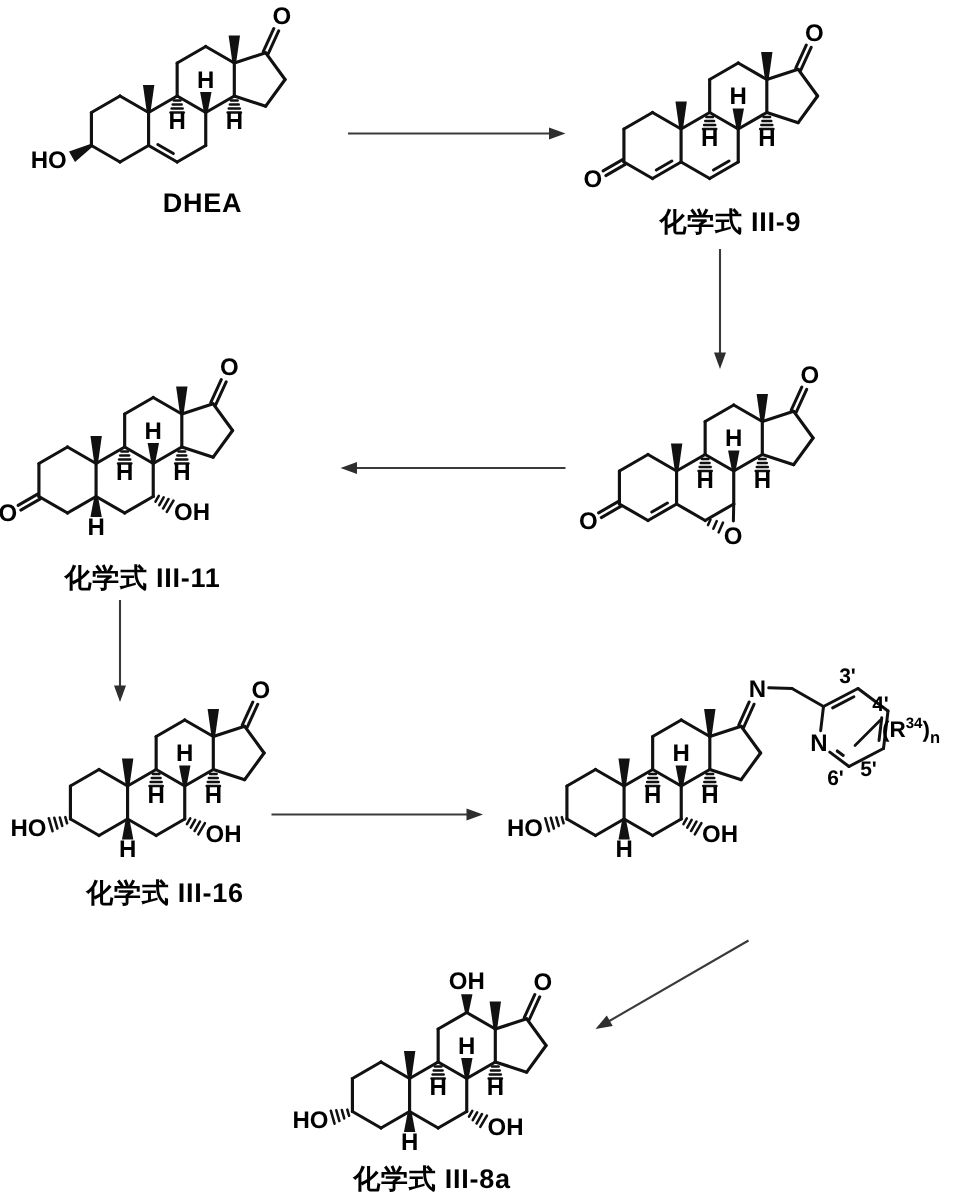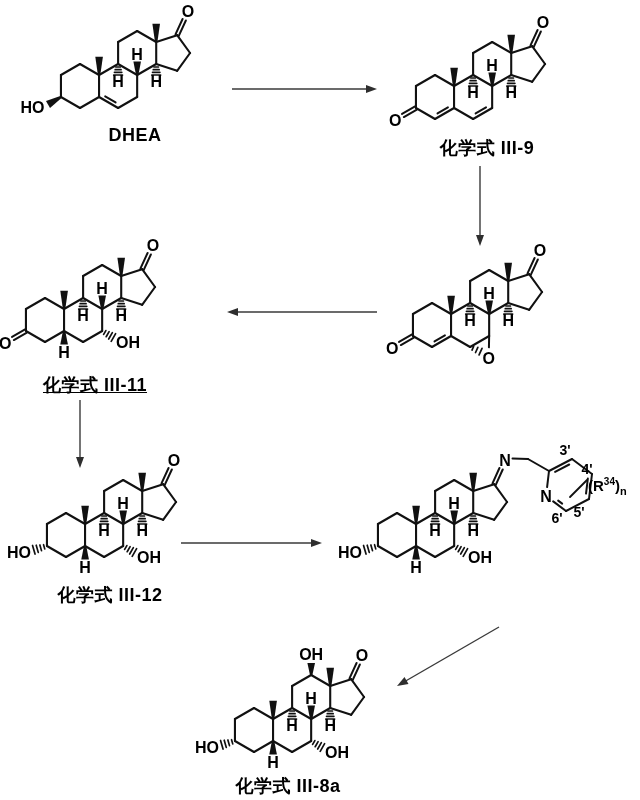--- a/index.html
+++ b/index.html
@@ -4,21 +4,21 @@
 <style>
   html,body{margin:0;padding:0;background:#fff;}
   body{width:640px;height:800px;position:relative;font-family:"Liberation Sans","DejaVu Sans",sans-serif;}
   .stage{position:absolute;left:0;top:0;width:640px;height:800px;background:#ffffff;overflow:hidden;}
   svg text{font-family:"Liberation Sans","DejaVu Sans",sans-serif;}
   .cap{position:absolute;transform:translateX(-50%);font-weight:bold;color:#000;font-size:18px;
        letter-spacing:.5px;white-space:nowrap;}
   #cap-dhea{left:120px;top:125px;padding-left:30px;}
   #cap-iii9{left:487px;top:136px;}
   #cap-iii10{left:492px;top:368px;}
-  #cap-iii11{left:95px;top:373px;text-decoration:underline;}
+  #cap-iii11{left:95px;top:373px;}
   #cap-iii12{left:110px;top:583px;}
   #cap-iii13{left:502px;top:584px;}
   #cap-iii8a{left:288px;top:774px;}
 </style>
 </head>
 <body>
 
 <div class="stage">
   <svg id="scheme" width="640" height="800" viewBox="0 0 640 800">
       <g>
@@ -399,15 +399,15 @@
       </g>
       <g>
         <line x1="499" y1="627" x2="403.05933926809377" y2="682.4950880704164" stroke="#3a3a3a" stroke-width="1.4"></line>
         <polygon points="397.0,686.0 404.5,677.0 408.5,684.0" fill="#2e2e2e"></polygon>
       </g>
     </svg>
 
   <div class="cap" id="cap-dhea">DHEA</div>
   <div class="cap" id="cap-iii9">化学式 III-9</div>
   <div class="cap" id="cap-iii11">化学式 III-11</div>
-  <div class="cap" id="cap-iii12">化学式 III-12</div>
+  <div class="cap" id="cap-iii12">化学式 III-16</div>
   <div class="cap" id="cap-iii8a">化学式 III-8a</div>
 </div>
 
 </body></html>

